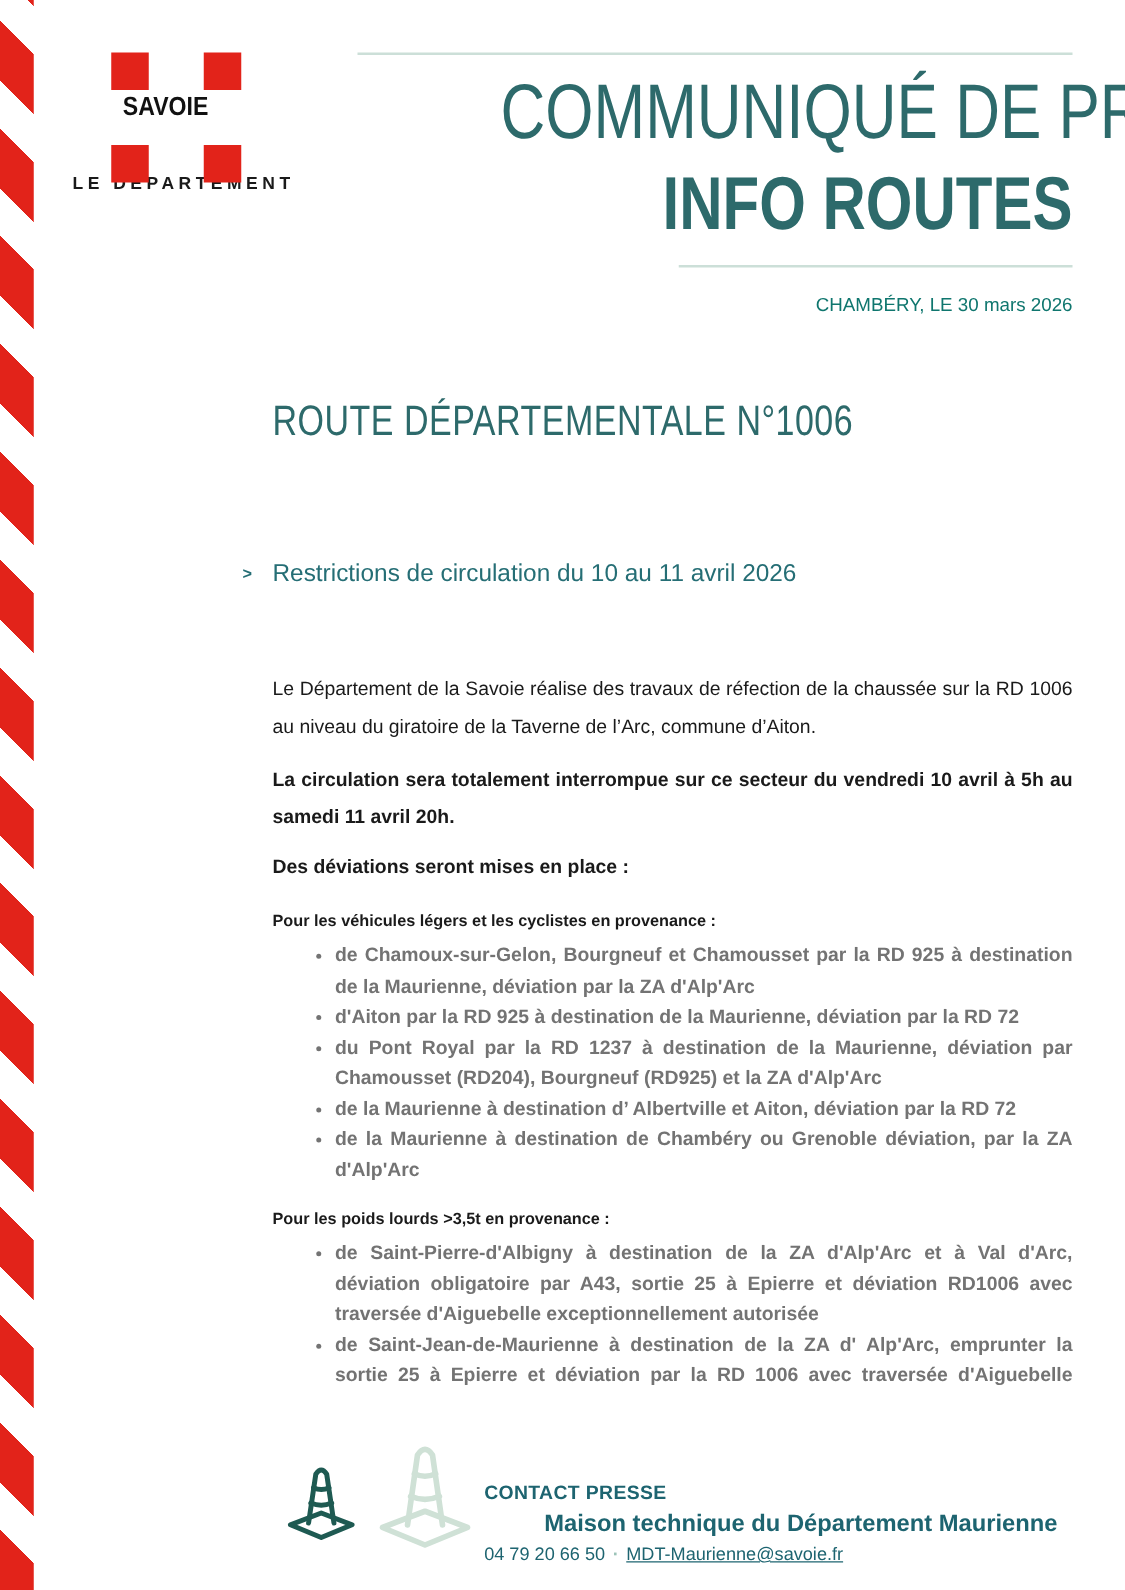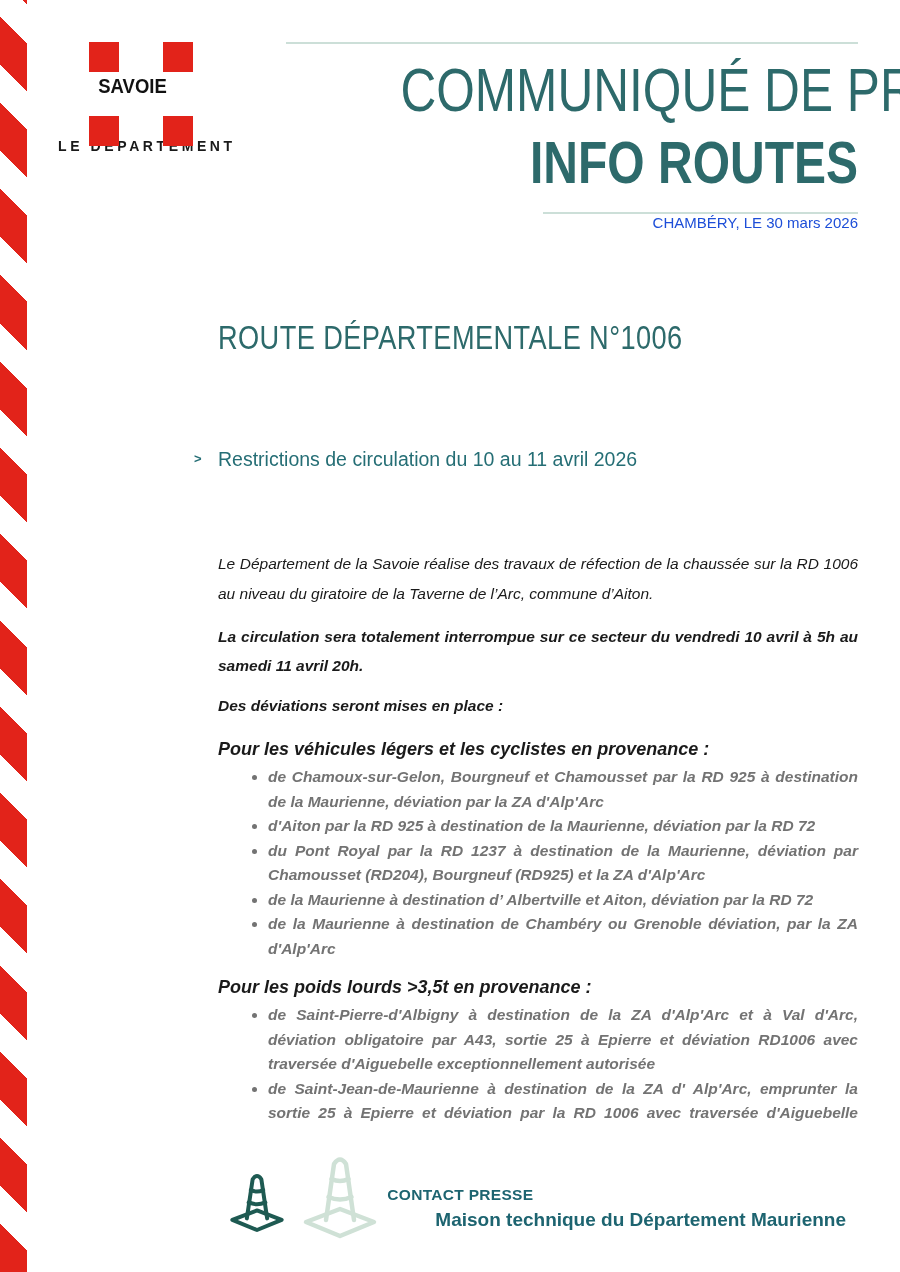--- a/index.html
+++ b/index.html
@@ -36,40 +36,40 @@
   }
   .h-title1 {
     margin-top:12px; font-size:62px; line-height:68px; font-weight:400;
     color:#2d6a6b; white-space:nowrap; transform:scaleX(0.8); transform-origin:right center;
   }
   .h-title2 {
     margin-top:8px; font-size:60px; line-height:62px; font-weight:bold;
     color:#2d6a6b; white-space:nowrap; transform:scaleX(0.8); transform-origin:right center;
   }
   .h-divider { margin:18px 0 0 auto; width:315px; height:0; border-top:2px solid #ccdfd8; }
-  .h-dateline { font-size:15px; color:#1d4ed8; }
+  .h-dateline { margin-top:22px; font-size:15px; color:#0f766e; }
   
   .titles { position:absolute; left:218px; top:318px; width:640px; }
   .road-title {
     font-size:34px; line-height:38px; font-weight:400; color:#2d6a6b;
     white-space:nowrap; transform:scaleX(0.8); transform-origin:left center; letter-spacing:0.5px;
   }
   .location-subtitle { margin-top:12px; font-size:20px; font-weight:bold; color:#1d6470; }
   .restriction { position:absolute; left:218px; top:448px; width:640px; }
   .restriction-heading { position:relative; font-size:19.5px; color:#256e75; }
   .restriction-marker {
     position:absolute; left:-24px; top:3px; font-size:13px; font-weight:bold; color:#256e75;
   }
   
-  .body-col { position:absolute; left:218px; top:549px; width:640px;font-style:italic; }
+  .body-col { position:absolute; left:218px; top:537px; width:640px; }
   .body-col p { font-size:15.5px; text-align:justify; color:#1a1a1a; }
   .p-intro   { line-height:30px; margin-bottom:13px; }
   .p-closure { line-height:29px; font-weight:bold; margin-bottom:14px; }
   .p-devi    { line-height:24px; font-weight:bold; margin-bottom:19px; }
-  .list-heading { font-size:18px; font-weight:bold; line-height:24px; margin-top:14px; }
+  .list-heading { font-size:13px; font-weight:bold; line-height:24px; margin-top:14px; }
   .body-col ul { margin:4px 0 10px 0; padding-left:50px; }
   .body-col li {
     font-size:15.5px; font-weight:bold; line-height:24.5px; text-align:justify; color:#737373;
   }
   .body-col li.cutoff { text-align-last:justify; }
   
   .cone { position:absolute; }
   .cone-dark  { left:228px; top:1168px; }
   .cone-light { left:300px; top:1150px; }
   .contact { position:absolute; right:54px; top:1186px; text-align:left; color:#1d6470; }
@@ -153,15 +153,20 @@
         <path d="M26,69 L34,13 Q40,4 46,13 L54,69"></path>
         <path d="M31.5,28 Q40,32 48.5,28"></path>
         <path d="M28.5,46 Q40,51 51.5,46"></path>
       </g>
     </svg>
   </div>
 
   <div class="contact">
     <div class="contact-heading">CONTACT PRESSE</div>
     <div class="contact-org">Maison technique du Département Maurienne</div>
+    <div class="contact-line">
+      <span>04 79 20 66 50</span>
+      <span class="contact-sep">·</span>
+      <a class="contact-email">MDT-Maurienne@savoie.fr</a>
+    </div>
   </div>
 
 </div>
 
 </body></html>

